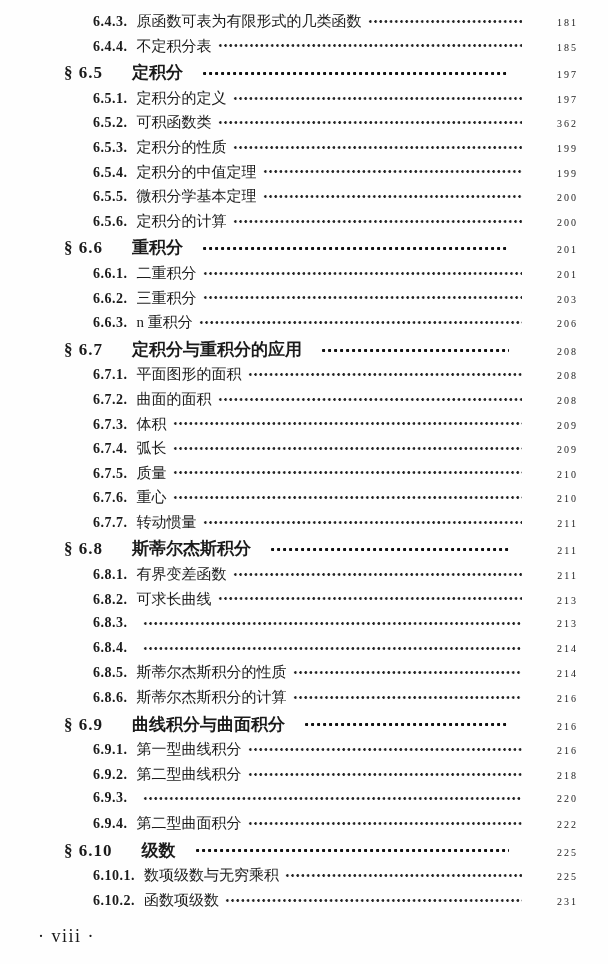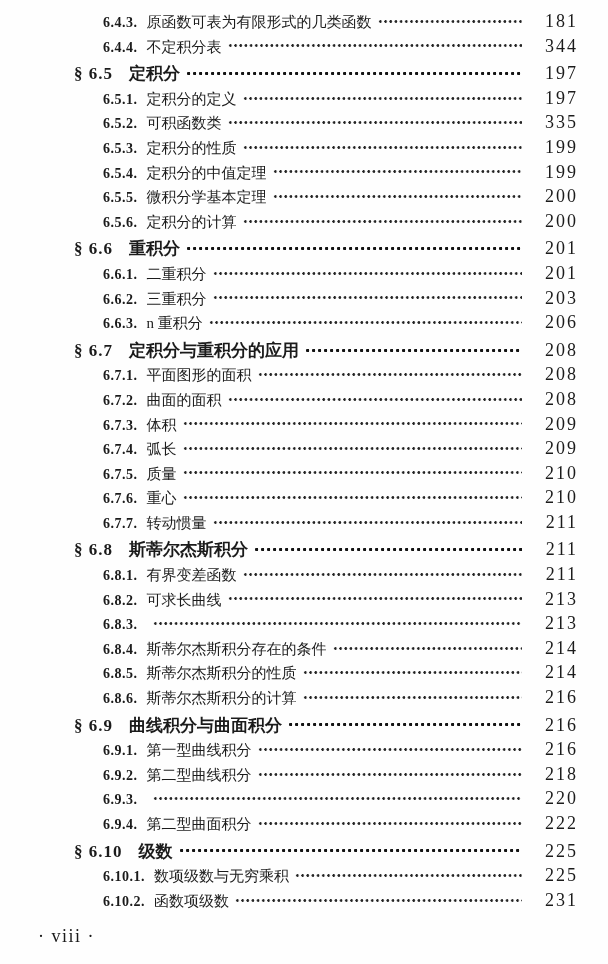--- a/index.html
+++ b/index.html
@@ -12,40 +12,41 @@
     width: 608px;
     height: 964px;
     background: #fefefe;
     color: #1b1b1b;
     font-family: "Liberation Serif", "DejaVu Serif", serif;
     overflow: hidden;
   }
   .toc {
     position: absolute;
     top: 9px;
-    left: 16px;
+    left: 6px;
     right: 0;
   }
   .row {
     display: flex;
     align-items: baseline;
     height: 24.6px;
     line-height: 24.6px;
     padding-right: 30px;
     white-space: nowrap;
   }
   .row.sub {
     padding-left: 87px;
     font-size: 15px;
   }
   .row.section {
     padding-left: 58px;
     font-size: 17px;
     font-weight: 700;
     margin-top: 3px;
+    gap: 13px;
   }
   .num {
     font-weight: 700;
     white-space: nowrap;
     letter-spacing: 0.5px;
   }
   .sub .num {
     margin-right: 9px;
     font-size: 14px;
   }
@@ -70,21 +71,21 @@
     background-position: left center;
   }
   .section .leader {
     background-image: radial-gradient(circle at 2.6px 3.5px, #141414 1.35px, transparent 1.95px);
     background-size: 6px 7px;
   }
   .pagenum {
     width: 48px;
     min-width: 48px;
     text-align: right;
-    font-size: 18px;
+    font-size: 10px;
     letter-spacing: 2px;
     font-weight: 500;
     white-space: nowrap;
   }
   .footer {
     position: absolute;
     left: 38px;
     top: 926px;
     font-size: 18px;
     letter-spacing: 1.5px;
@@ -99,39 +100,39 @@
       <div class="row sub">
     <span class="num">6.4.3.</span>
     <span class="title">原函数可表为有限形式的几类函数</span>
     <span class="leader"></span>
     <span class="pagenum">181</span>
   </div>
       <div class="row sub">
     <span class="num">6.4.4.</span>
     <span class="title">不定积分表</span>
     <span class="leader"></span>
-    <span class="pagenum">344</span>
+    <span class="pagenum">185</span>
   </div>
       <div class="row section">
     <span class="num">§ 6.5</span>
     <span class="title">定积分</span>
     <span class="leader"></span>
     <span class="pagenum">197</span>
   </div>
       <div class="row sub">
     <span class="num">6.5.1.</span>
     <span class="title">定积分的定义</span>
     <span class="leader"></span>
     <span class="pagenum">197</span>
   </div>
       <div class="row sub">
     <span class="num">6.5.2.</span>
     <span class="title">可积函数类</span>
     <span class="leader"></span>
-    <span class="pagenum">335</span>
+    <span class="pagenum">362</span>
   </div>
       <div class="row sub">
     <span class="num">6.5.3.</span>
     <span class="title">定积分的性质</span>
     <span class="leader"></span>
     <span class="pagenum">199</span>
   </div>
       <div class="row sub">
     <span class="num">6.5.4.</span>
     <span class="title">定积分的中值定理</span>
@@ -240,21 +241,20 @@
     <span class="leader"></span>
     <span class="pagenum">213</span>
   </div>
       <div class="row sub">
     <span class="num">6.8.3.</span>
     <span class="leader"></span>
     <span class="pagenum">213</span>
   </div>
       <div class="row sub">
     <span class="num">6.8.4.</span>
-    <span class="title">斯蒂尔杰斯积分存在的条件</span>
     <span class="leader"></span>
     <span class="pagenum">214</span>
   </div>
       <div class="row sub">
     <span class="num">6.8.5.</span>
     <span class="title">斯蒂尔杰斯积分的性质</span>
     <span class="leader"></span>
     <span class="pagenum">214</span>
   </div>
       <div class="row sub">

